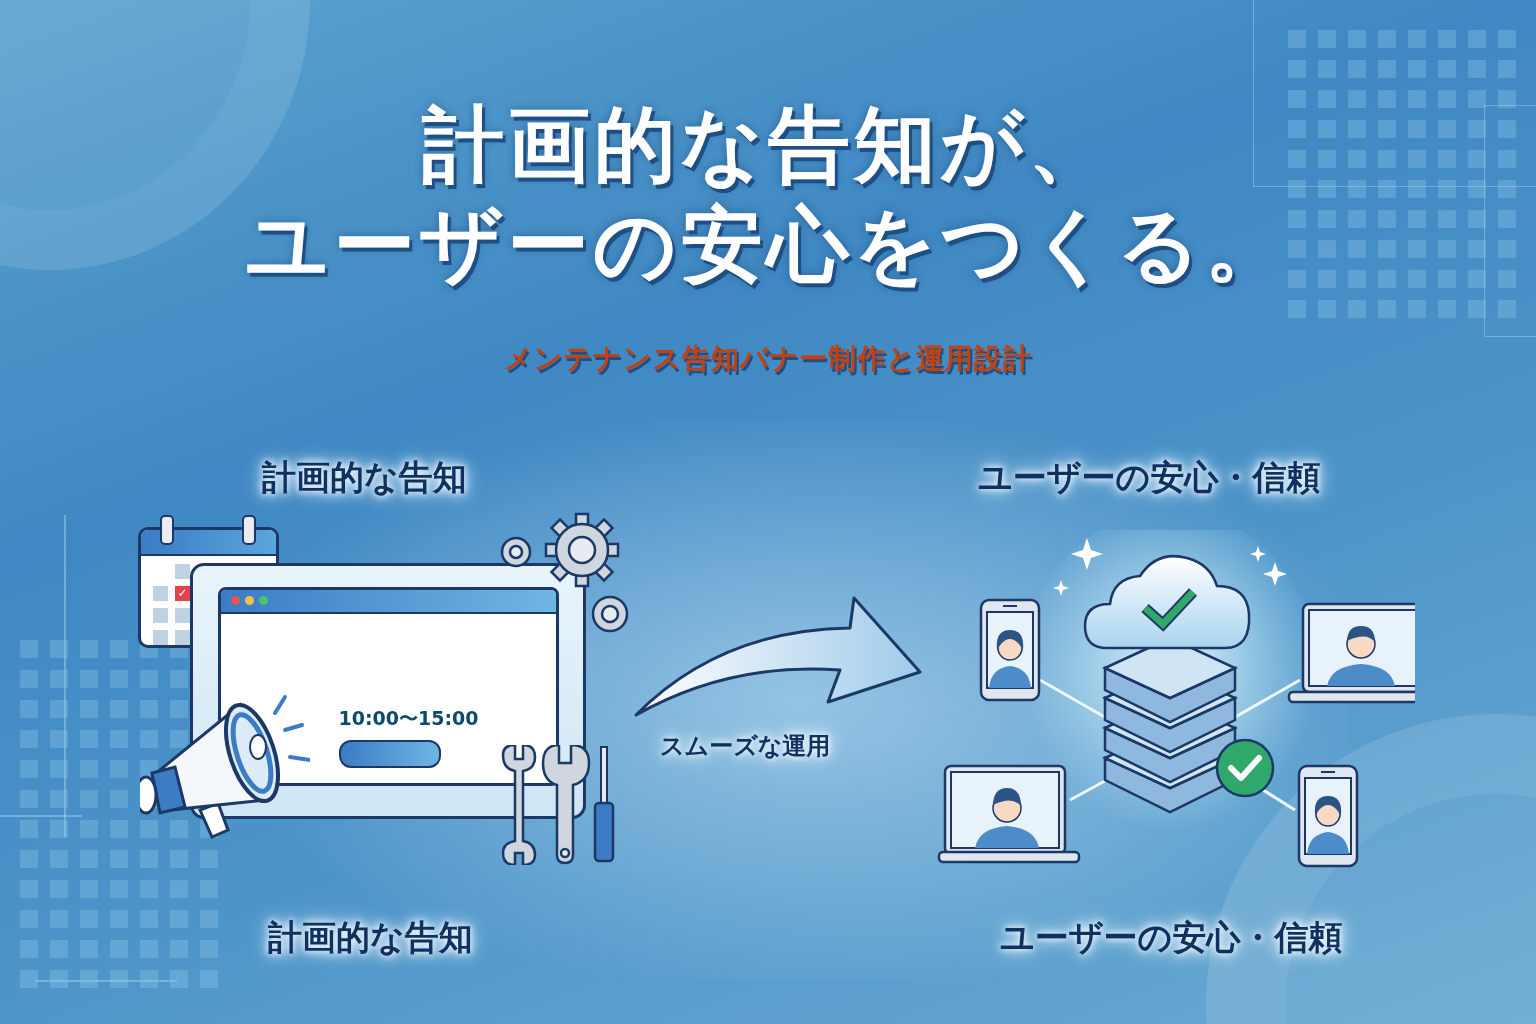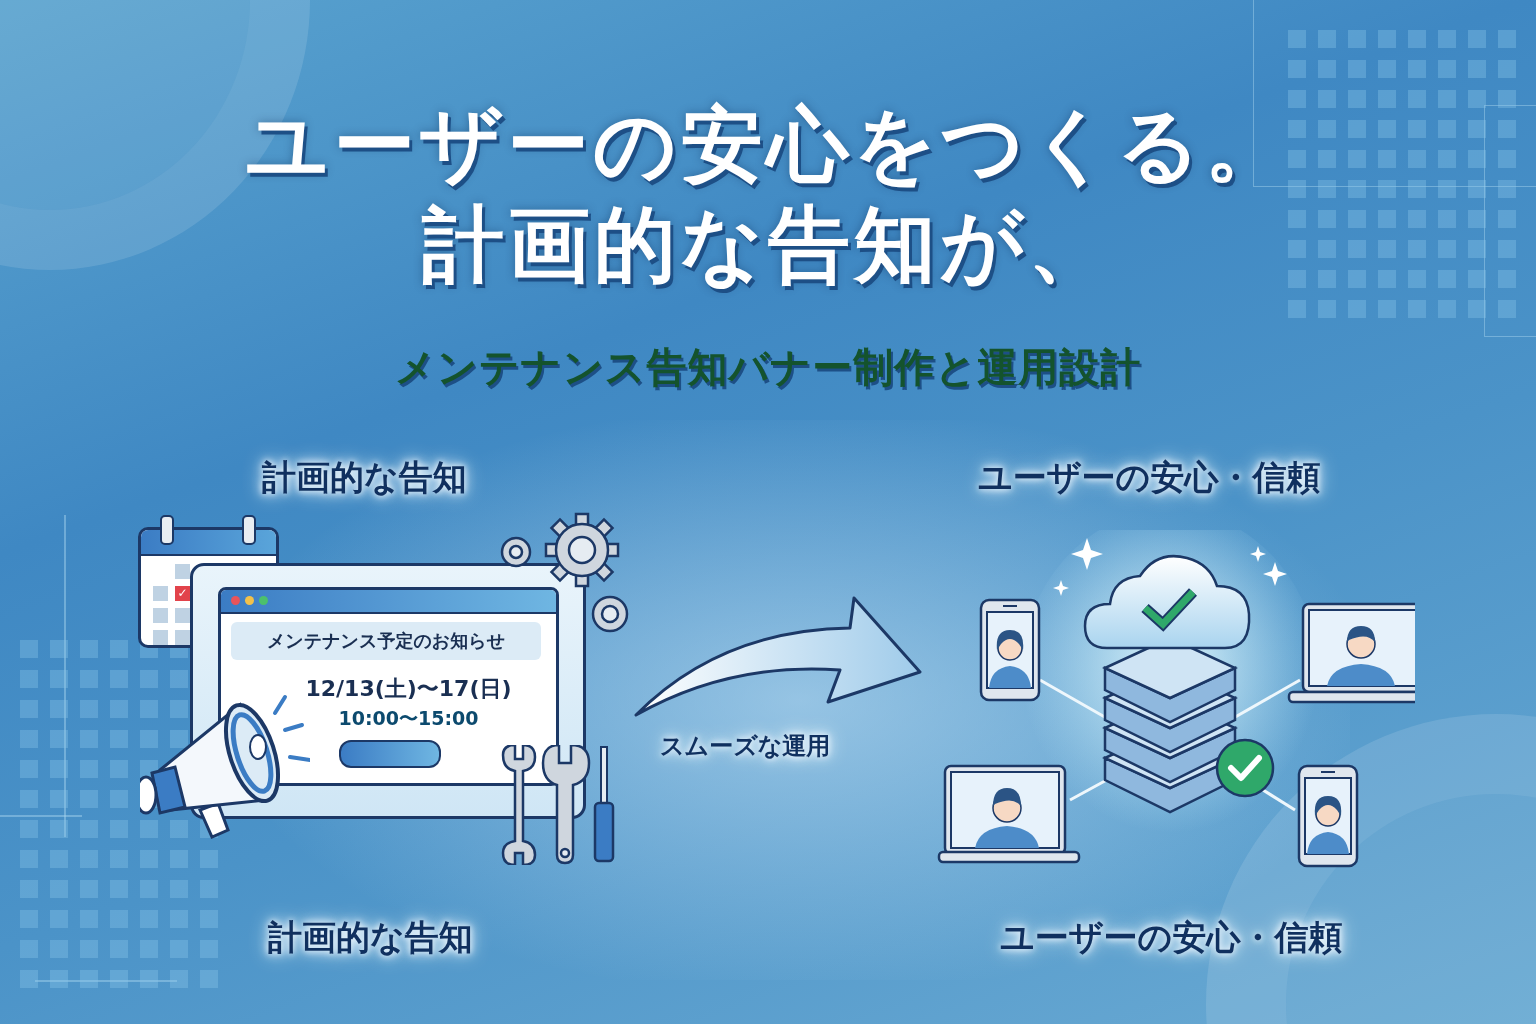--- a/index.html
+++ b/index.html
@@ -20,21 +20,21 @@
   .thin-line { position: absolute; border: 1px solid rgba(170,215,240,0.45); }
 
   h1 {
     position: absolute; left: 0; right: 0; top: 95px; margin: 0;
     text-align: center; color: #fff; font-weight: bold;
     font-size: 82px; line-height: 100px; letter-spacing: 4px;
     text-shadow: 3px 4px 0 #1d4f86, 0 0 10px rgba(0,30,70,0.35);
   }
   .sub {
     position: absolute; left: 0; right: 0; top: 340px; text-align: center;
-    color: #14532d; font-weight: bold; font-size: 40px; letter-spacing: 1px;
+    color: #c2410c; font-weight: bold; font-size: 28px; letter-spacing: 1px;
     text-shadow: 2px 3px 0 #1d4f86;
   }
   .label {
     position: absolute; color: #10305f; font-weight: bold; font-size: 34px;
     text-shadow: 0 0 12px #e8f5fd, 0 0 20px #e8f5fd, 0 0 6px #fff;
     white-space: nowrap;
   }
   .lbl-tl { left: 262px; top: 455px; }
   .lbl-bl { left: 268px; top: 915px; }
   .lbl-tr { left: 978px; top: 455px; }
@@ -243,22 +243,22 @@
       <span></span>
       <span></span>
       <span></span>
       <span></span>
       <span></span>
       <span></span>
   </div>
 </div>
 
 <h1>
+  <div>計画的な告知が、</div>
   <div>ユーザーの安心をつくる。</div>
-  <div>計画的な告知が、</div>
 </h1>
 <div class="sub">メンテナンス告知バナー制作と運用設計</div>
 
 <div class="label lbl-tl">計画的な告知</div>
 <div class="label lbl-bl">計画的な告知</div>
 <div class="label lbl-tr">ユーザーの安心・信頼</div>
 <div class="label lbl-br">ユーザーの安心・信頼</div>
 <div class="label lbl-mid">スムーズな運用</div>
 
 <div class="calendar">
@@ -277,22 +277,20 @@
 <div class="ring" style="left:160px;"></div>
 <div class="ring" style="left:242px;"></div>
 
 <div class="monitor"></div>
 <div class="window">
   <div class="bar">
     <span class="dot" style="left:10px;background:#e8545a;"></span>
     <span class="dot" style="left:24px;background:#f2c14a;"></span>
     <span class="dot" style="left:38px;background:#4cc06c;"></span>
   </div>
-  <div class="win-title">メンテナンス予定のお知らせ</div>
-  <div class="win-date">12/13(土)〜17(日)</div>
   <div class="win-time">10:00〜15:00</div>
   <div class="win-btn"></div>
 </div>
 
 <svg class="megaphone" width="170" height="160" viewBox="0 0 170 160">
   <line x1="145" y1="12" x2="135" y2="28" stroke="#3b7cc4" stroke-width="4" stroke-linecap="round"></line>
   <line x1="145" y1="45" x2="162" y2="40" stroke="#3b7cc4" stroke-width="4" stroke-linecap="round"></line>
   <line x1="150" y1="72" x2="170" y2="75" stroke="#3b7cc4" stroke-width="4" stroke-linecap="round"></line>
   <path d="M60 125 L72 152 L88 145 L78 118 Z" fill="#fff" stroke="#1c3866" stroke-width="3"></path>
   <path d="M20 85 L100 20 L125 115 L30 125 Z" fill="#f4f8fc" stroke="#1c3866" stroke-width="3"></path>

